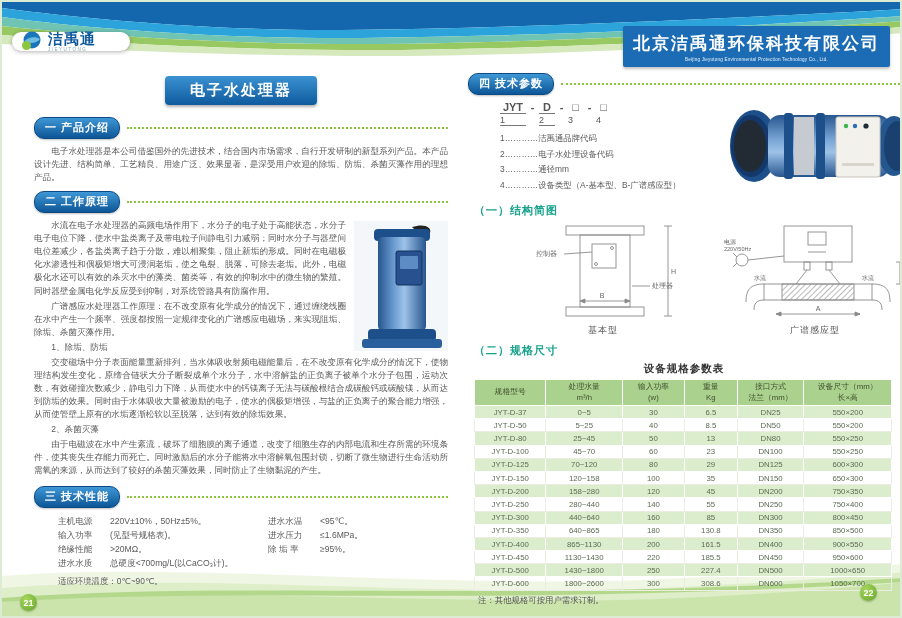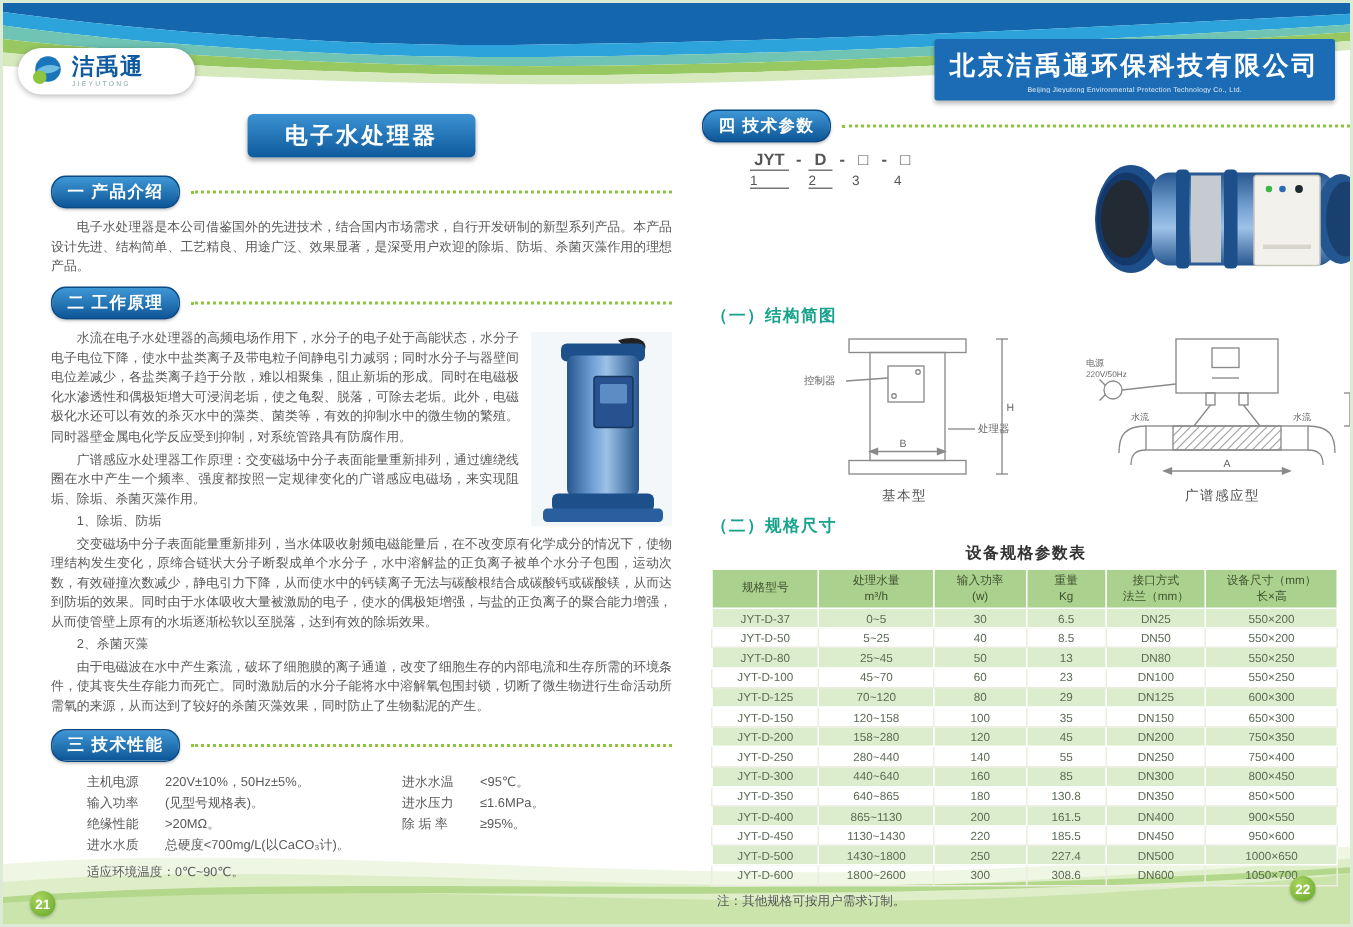--- a/index.html
+++ b/index.html
@@ -2,21 +2,21 @@
 <html><head>
 <meta charset="utf-8">
 <style>
   html,body{margin:0;padding:0;background:#fff;}
   .canvas{position:relative;width:902px;height:618px;background:#fff;overflow:hidden;
           font-family:"Liberation Sans","DejaVu Sans",sans-serif;border:2px solid #dcecd4;box-sizing:border-box;}
   
   .hdr-wave{position:absolute;left:0;top:0;width:902px;height:70px;}
   .ftr-wave{position:absolute;left:0;bottom:0;width:902px;height:58px;}
   
-  .logo-badge{position:absolute;left:10px;top:30px;width:118px;height:31px;background:#fff;border-radius:16px;
+  .logo-badge{position:absolute;left:10px;top:30px;width:118px;height:19px;background:#fff;border-radius:16px;
               box-shadow:0 1px 4px rgba(0,0,0,.3);display:flex;align-items:center;padding:0 8px;box-sizing:border-box;gap:6px;}
   .logo-txt{display:flex;flex-direction:column;line-height:1;}
   .logo-cn{font-size:15px;font-weight:bold;color:#0f5a9e;letter-spacing:1px;}
   .logo-en{font-size:4.5px;color:#8aa;letter-spacing:1.5px;margin-top:2px;}
   
   .company-box{position:absolute;right:10px;top:24px;background:#1b6cb5;color:#fff;padding:6px 10px 5px;
                border-radius:2px;box-shadow:0 2px 3px rgba(0,0,0,.25);text-align:center;}
   .company-cn{font-size:17px;font-weight:bold;letter-spacing:2px;white-space:nowrap;}
   .company-en{font-size:4.6px;letter-spacing:.2px;margin-top:2px;white-space:nowrap;opacity:.9;}
   
@@ -144,21 +144,21 @@
         <rect x="0" y="0" width="94" height="130" fill="#f4f7fa"></rect>
         <path d="M58,6 C70,2 78,6 76,12 L66,14 Z" fill="#222"></path>
         <rect x="20" y="8" width="56" height="12" rx="4" fill="#1d4f8a"></rect>
         <rect x="24" y="16" width="48" height="94" rx="5" fill="url(#gv)"></rect>
         <rect x="42" y="30" width="26" height="34" rx="2" fill="#27518f" stroke="#16355f" stroke-width="1"></rect>
         <rect x="46" y="35" width="18" height="13" rx="1" fill="#5d8cc4"></rect>
         <rect x="14" y="108" width="68" height="12" rx="4" fill="#1d4f8a"></rect>
         <rect x="8" y="118" width="80" height="9" rx="3" fill="#2a5f9e"></rect>
       </svg>
       <p class="para">水流在电子水处理器的高频电场作用下，水分子的电子处于高能状态，水分子电子电位下降，使水中盐类离子及带电粒子间静电引力减弱；同时水分子与器壁间电位差减少，各盐类离子趋于分散，难以相聚集，阻止新垢的形成。同时在电磁极化水渗透性和偶极矩增大可浸润老垢，使之龟裂、脱落，可除去老垢。此外，电磁极化水还可以有效的杀灭水中的藻类、菌类等，有效的抑制水中的微生物的繁殖。同时器壁金属电化学反应受到抑制，对系统管路具有防腐作用。</p>
-      <p class="para">广谱感应水处理器工作原理：交变磁场中分子表面能量重新排列，通过缠绕线圈在水中产生一个频率、强度都按照一定规律变化的广谱感应电磁场，来实现阻垢、除垢、杀菌灭藻作用。</p>
+      <p class="para">广谱感应水处理器工作原理：在不改变原有化学成分的情况下，通过缠绕线圈在水中产生一个频率、强度都按照一定规律变化的广谱感应电磁场，来实现阻垢、除垢、杀菌灭藻作用。</p>
       <p class="subhead">1、除垢、防垢</p>
       <p class="para">交变磁场中分子表面能量重新排列，当水体吸收射频电磁能量后，在不改变原有化学成分的情况下，使物理结构发生变化，原缔合链状大分子断裂成单个水分子，水中溶解盐的正负离子被单个水分子包围，运动次数，有效碰撞次数减少，静电引力下降，从而使水中的钙镁离子无法与碳酸根结合成碳酸钙或碳酸镁，从而达到防垢的效果。同时由于水体吸收大量被激励的电子，使水的偶极矩增强，与盐的正负离子的聚合能力增强，从而使管壁上原有的水垢逐渐松软以至脱落，达到有效的除垢效果。</p>
       <p class="subhead">2、杀菌灭藻</p>
       <p class="para">由于电磁波在水中产生紊流，破坏了细胞膜的离子通道，改变了细胞生存的内部电流和生存所需的环境条件，使其丧失生存能力而死亡。同时激励后的水分子能将水中溶解氧包围封锁，切断了微生物进行生命活动所需氧的来源，从而达到了较好的杀菌灭藻效果，同时防止了生物黏泥的产生。</p>
     </div>
 
     <div class="sec-row">
       <span class="sec-pill">三 技术性能</span>
       <span class="sec-dots"></span>
     </div>
@@ -248,20 +248,26 @@
         <span class="mc-b">□</span>
       </div>
       <div class="model-digits">
         <span class="mc-p">1</span>
         <span class="mc-s"></span>
         <span class="mc-p2">2</span>
         <span class="mc-s"></span>
         <span class="mc-b">3</span>
         <span class="mc-s"></span>
         <span class="mc-b">4</span>
+      </div>
+      <div class="legend">
+        <div>1…………洁禹通品牌代码</div>
+        <div>2…………电子水处理设备代码</div>
+        <div>3…………通径mm</div>
+        <div>4…………设备类型（A-基本型、B-广谱感应型）</div>
       </div>
     </div>
 
     <div class="teal-h">（一）结构简图</div>
 
     <div class="diagrams">
 
       <div class="fig">
         <svg width="150" height="100" viewBox="0 0 150 100">
           <g stroke="#8a8a8a" stroke-width="0.9" fill="none">

